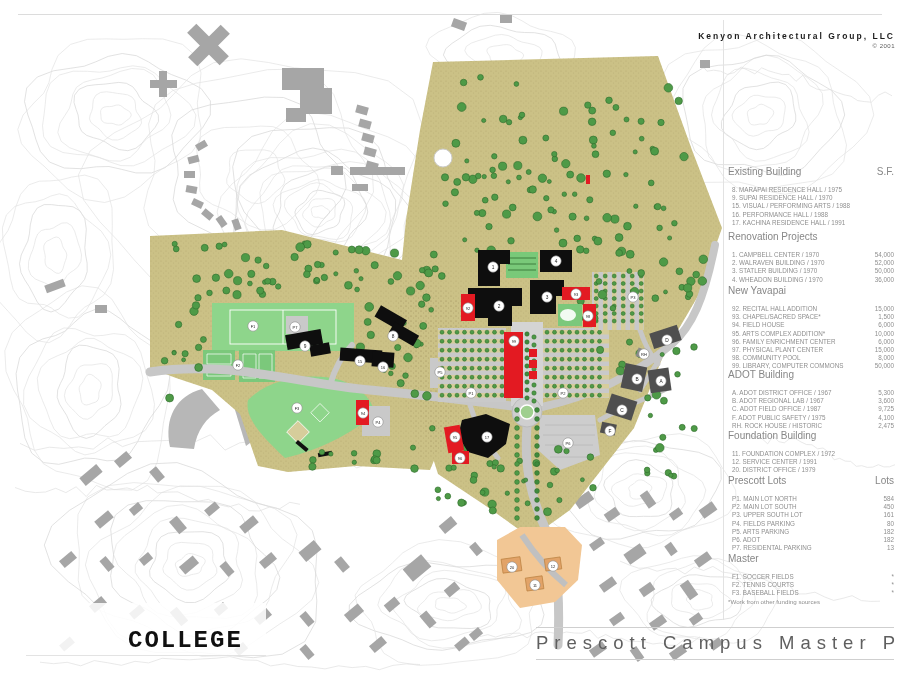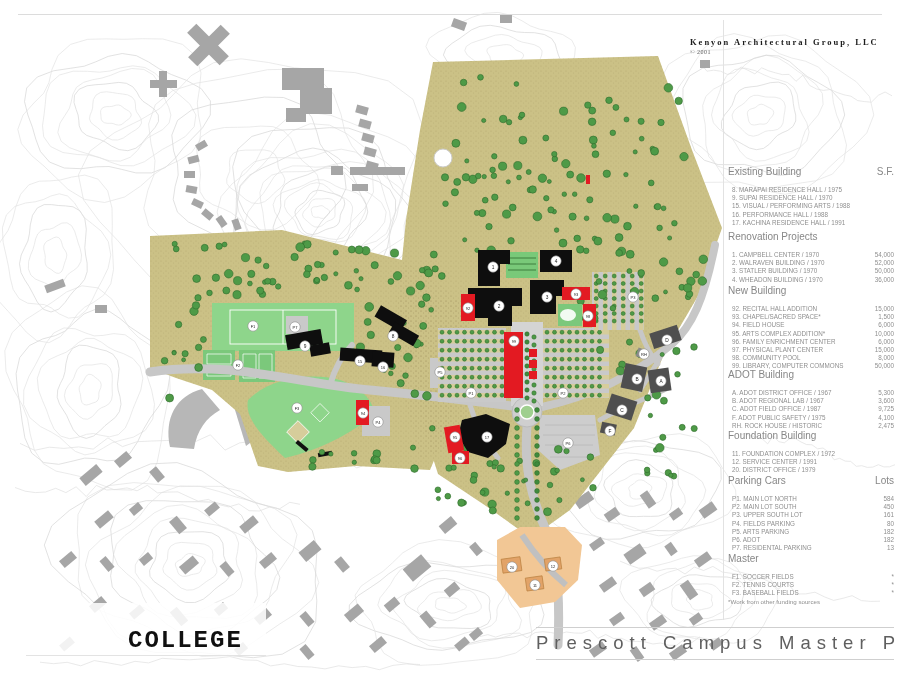--- a/index.html
+++ b/index.html
@@ -1,21 +1,21 @@
 <!DOCTYPE html>
 <html><head>
 <meta charset="utf-8">
 <style>
   html,body{margin:0;padding:0}
   body{width:900px;height:675px;position:relative;overflow:hidden;background:#fff;
        font-family:"Liberation Sans",sans-serif}
   svg{position:absolute;left:0;top:0}
   
-  .firm{position:absolute;left:690px;top:37px;width:205px;text-align:left;
-        font-family:Liberation Serif, serif;font-weight:bold;font-size:8.5px;
+  .firm{position:absolute;left:690px;top:31px;width:205px;text-align:right;
+        font-family:Liberation Sans, sans-serif;font-weight:bold;font-size:8.5px;
         letter-spacing:2px;color:#1c1c1c}
   .firm .copy{display:block;font-weight:normal;font-size:6px;letter-spacing:.5px;
         color:#5a5a5a;margin-top:2px}
   
   .legend{position:absolute;left:728px;top:0;width:166px;color:#8f8f8f}
   .lg-sec{position:absolute;left:0;width:166px}
   .lg-head{display:flex;justify-content:space-between;font-size:10px;color:#878787;
            margin-bottom:9px}
   .lg-row{display:flex;justify-content:space-between;font-size:6.3px;line-height:8.2px;
           white-space:nowrap}
@@ -997,21 +997,21 @@
         <span class="l">3. STATLER BUILDING / 1970</span>
         <span class="v">50,000</span>
       </div>
     <div class="lg-row">
         <span class="l">4. WHEADON BUILDING / 1970</span>
         <span class="v">36,000</span>
       </div>
   </div>
   <div class="lg-sec" style="top:285px">
     <div class="lg-head">
-        <span>New Building</span>
+        <span>New Yavapai</span>
         <span></span>
       </div>
     <div class="lg-row">
         <span class="l">92. RECITAL HALL ADDITION</span>
         <span class="v">15,000</span>
       </div>
     <div class="lg-row">
         <span class="l">93. CHAPEL/SACRED SPACE*</span>
         <span class="v">1,500</span>
       </div>
@@ -1079,21 +1079,21 @@
         <span class="l">12. SERVICE CENTER / 1991</span>
         <span class="v"></span>
       </div>
     <div class="lg-row">
         <span class="l">20. DISTRICT OFFICE / 1979</span>
         <span class="v"></span>
       </div>
   </div>
   <div class="lg-sec" style="top:475px">
     <div class="lg-head">
-        <span>Parking Cars</span>
+        <span>Prescott Lots</span>
         <span>Lots</span>
       </div>
     <div class="lg-row">
         <span class="l">P1. MAIN LOT NORTH</span>
         <span class="v">584</span>
       </div>
     <div class="lg-row">
         <span class="l">P2. MAIN LOT SOUTH</span>
         <span class="v">450</span>
       </div>

